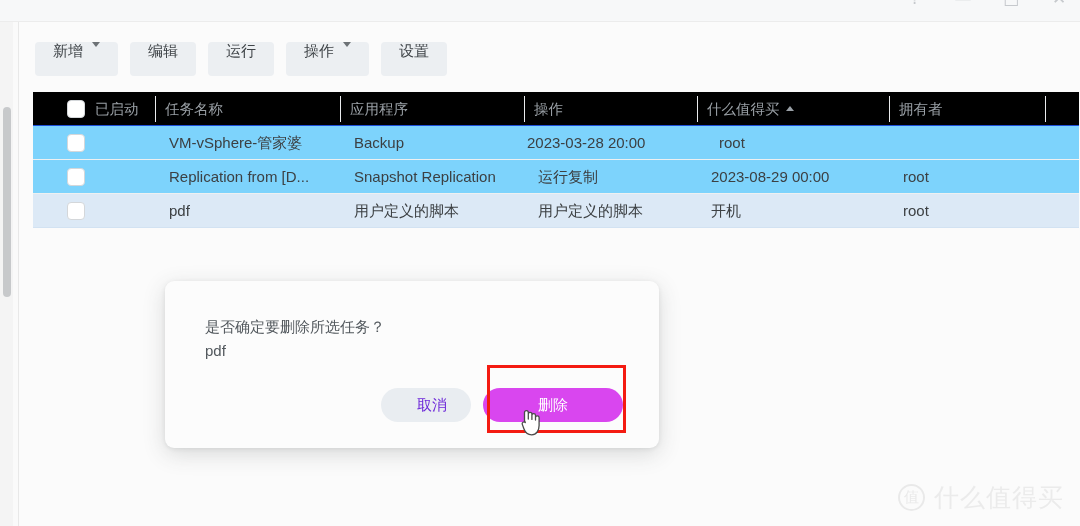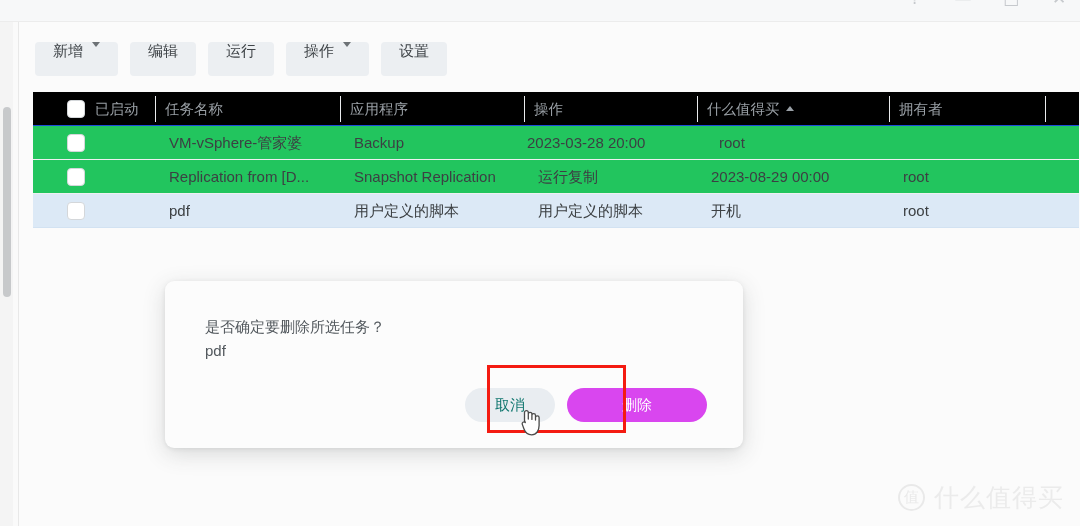--- a/index.html
+++ b/index.html
@@ -159,21 +159,21 @@
     border-bottom: 5px solid #9aa0a6;
     display: inline-block;
     margin-bottom: 1px;
   }
 
   .tbody-row {
     display: flex;
     height: 34px;
     align-items: center;
     border-bottom: 1px solid #eef0f1;
-    background: #22c55e;
+    background: #7dd3fc;
   }
   .tbody-row.selected {
     background: #dce9f6;
     border-bottom-color: #d2e2f2;
   }
   .td {
     font-size: 15px;
     color: #3c4043;
     padding-left: 14px;
     height: 34px;
@@ -217,21 +217,21 @@
   
   #dialog-overlay {
     position: absolute;
     left: 0; top: 0;
     width: 1080px; height: 526px;
     pointer-events: none;
   }
   #confirm-dialog {
     position: absolute;
     left: 165px; top: 281px;
-    width: 578px;
+    width: 494px;
     height: 167px;
     background: #fcfcfc;
     border-radius: 9px;
     box-shadow: 0 6px 22px rgba(60,64,67,0.18), 0 1px 4px rgba(60,64,67,0.10);
   }
   #dialog-message {
     position: absolute;
     left: 40px; top: 34px;
     font-size: 15px;
     color: #52585d;
@@ -251,24 +251,25 @@
     align-items: center;
     gap: 12px;
   }
   .btn-cancel {
     height: 34px;
     min-width: 90px;
     padding: 0 24px;
     border: none;
     border-radius: 18px;
     background: #e9edf1;
-    color: #0f766e;
+    color: #6d28d9;
     font-family: "Liberation Sans", "DejaVu Sans", sans-serif;
     font-size: 15px;
     cursor: pointer;
+    text-align: right;
   }
   .btn-delete {
     height: 34px;
     min-width: 140px;
     padding: 0 40px;
     border: none;
     border-radius: 18px;
     background: #d946ef;
     color: #ffffff;
     font-family: "Liberation Sans", "DejaVu Sans", sans-serif;

